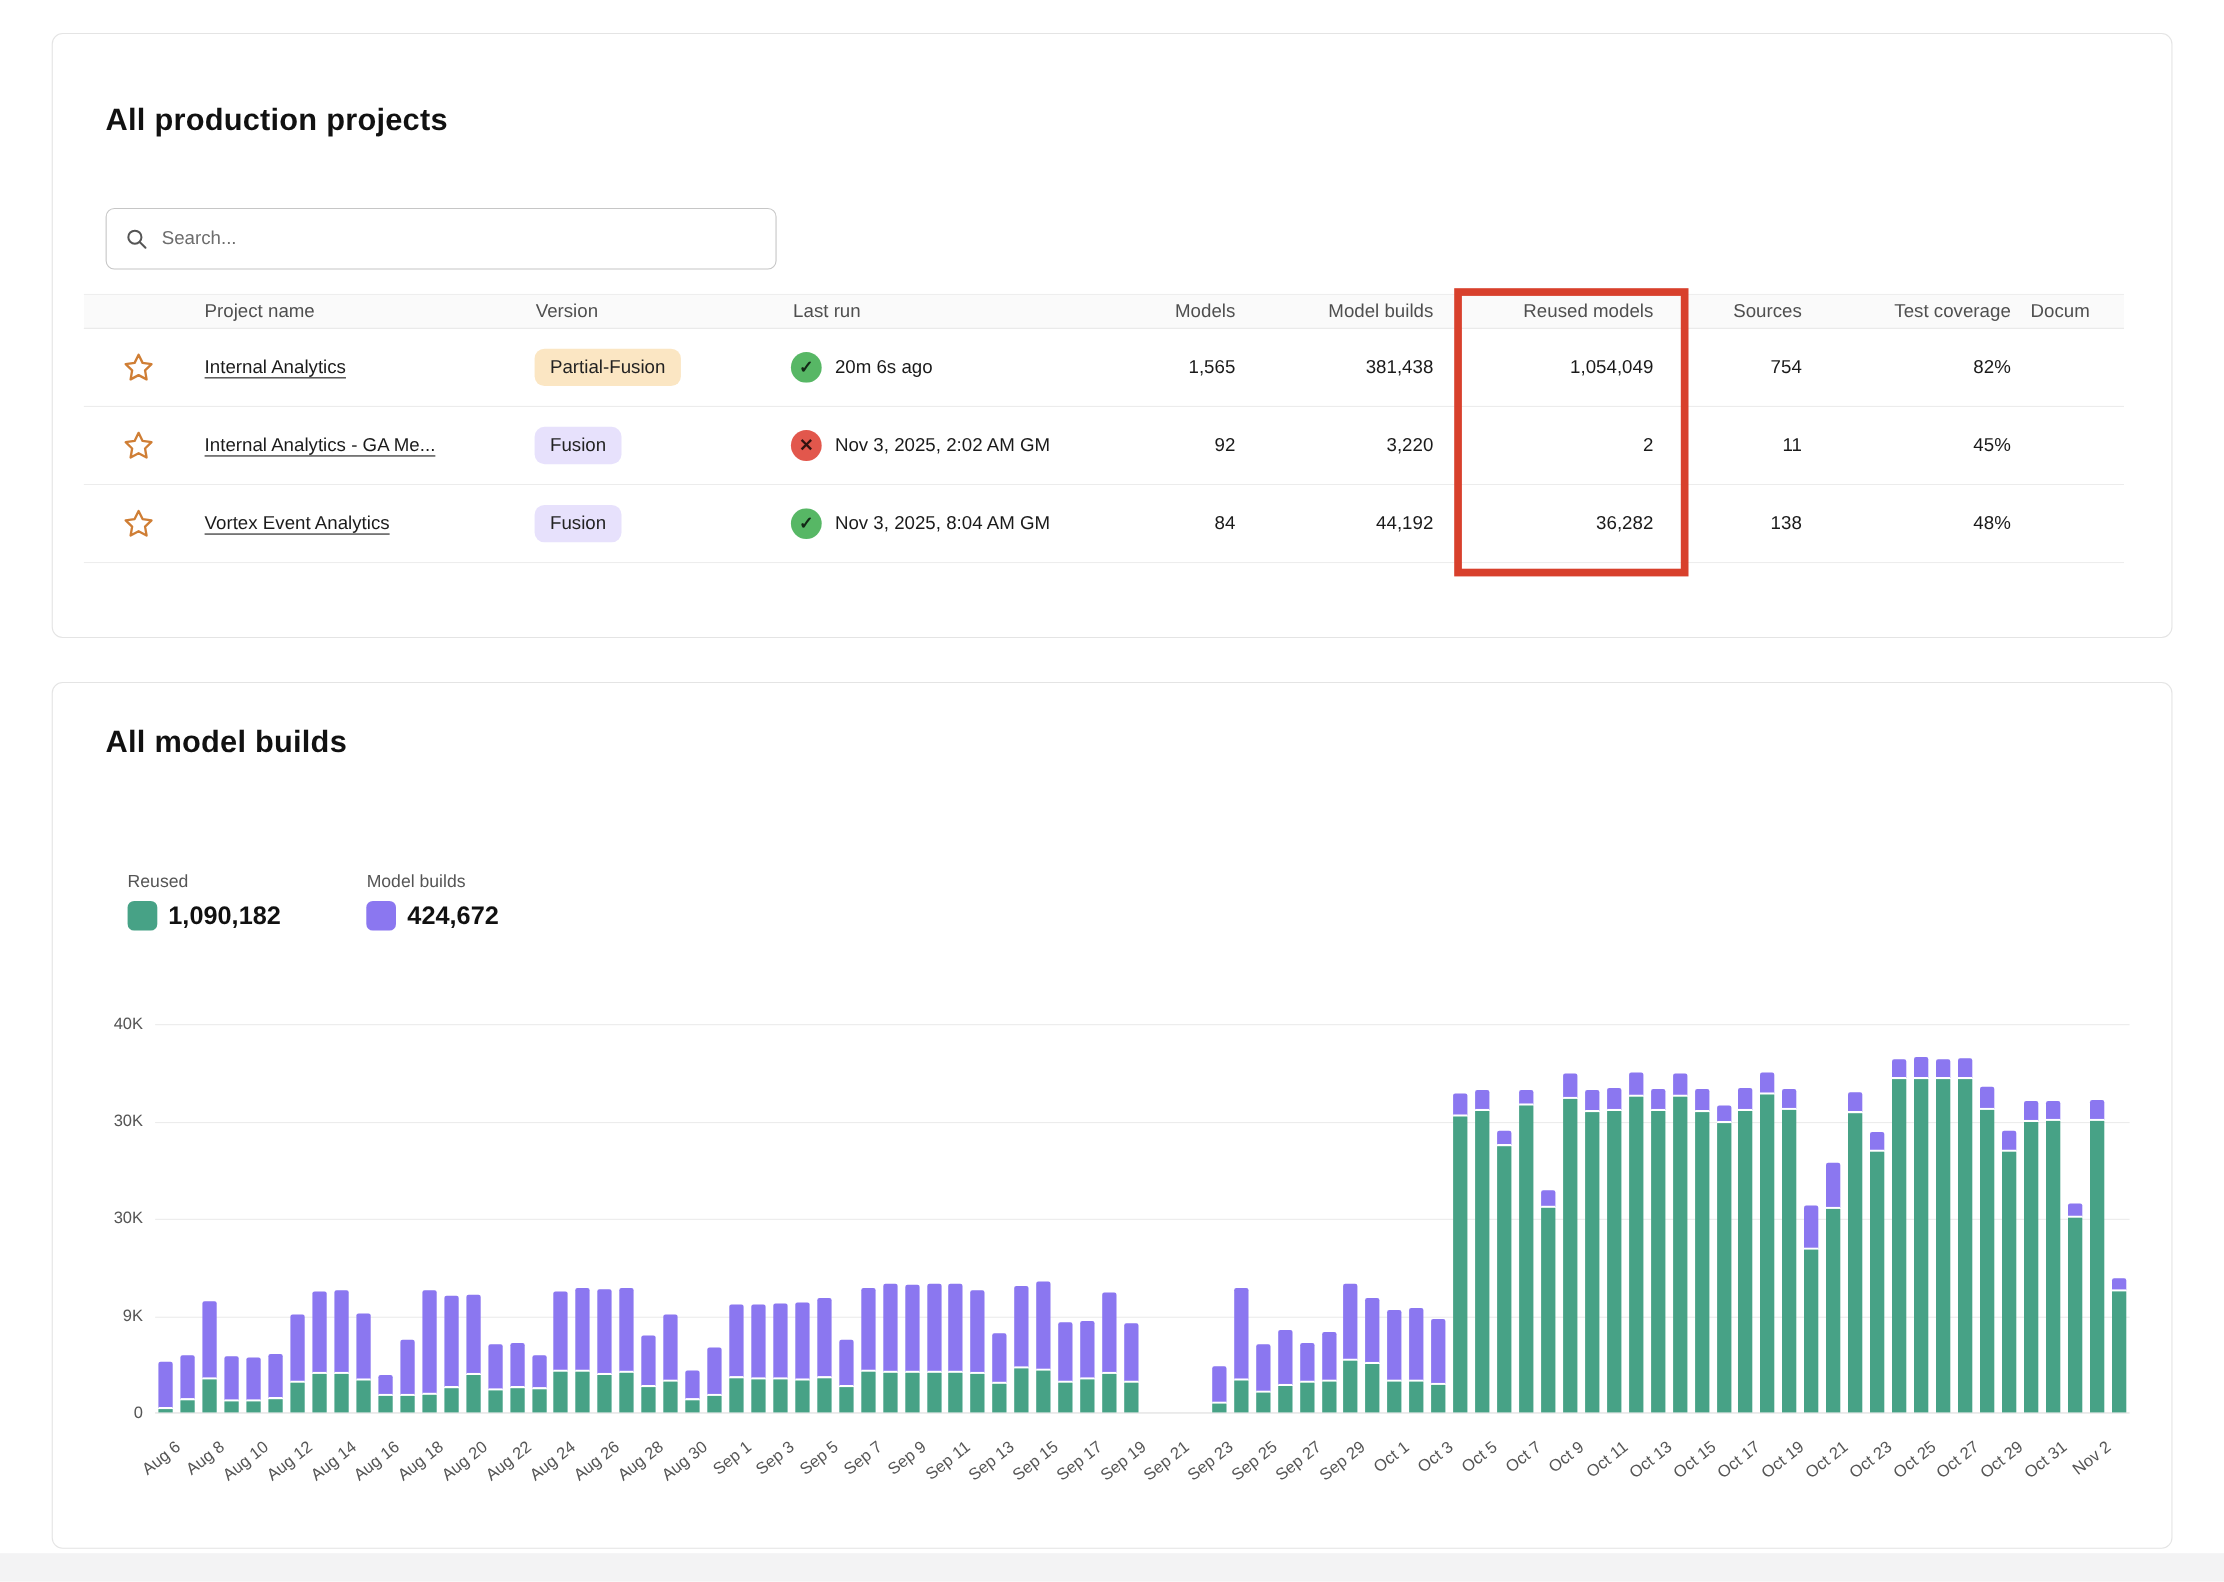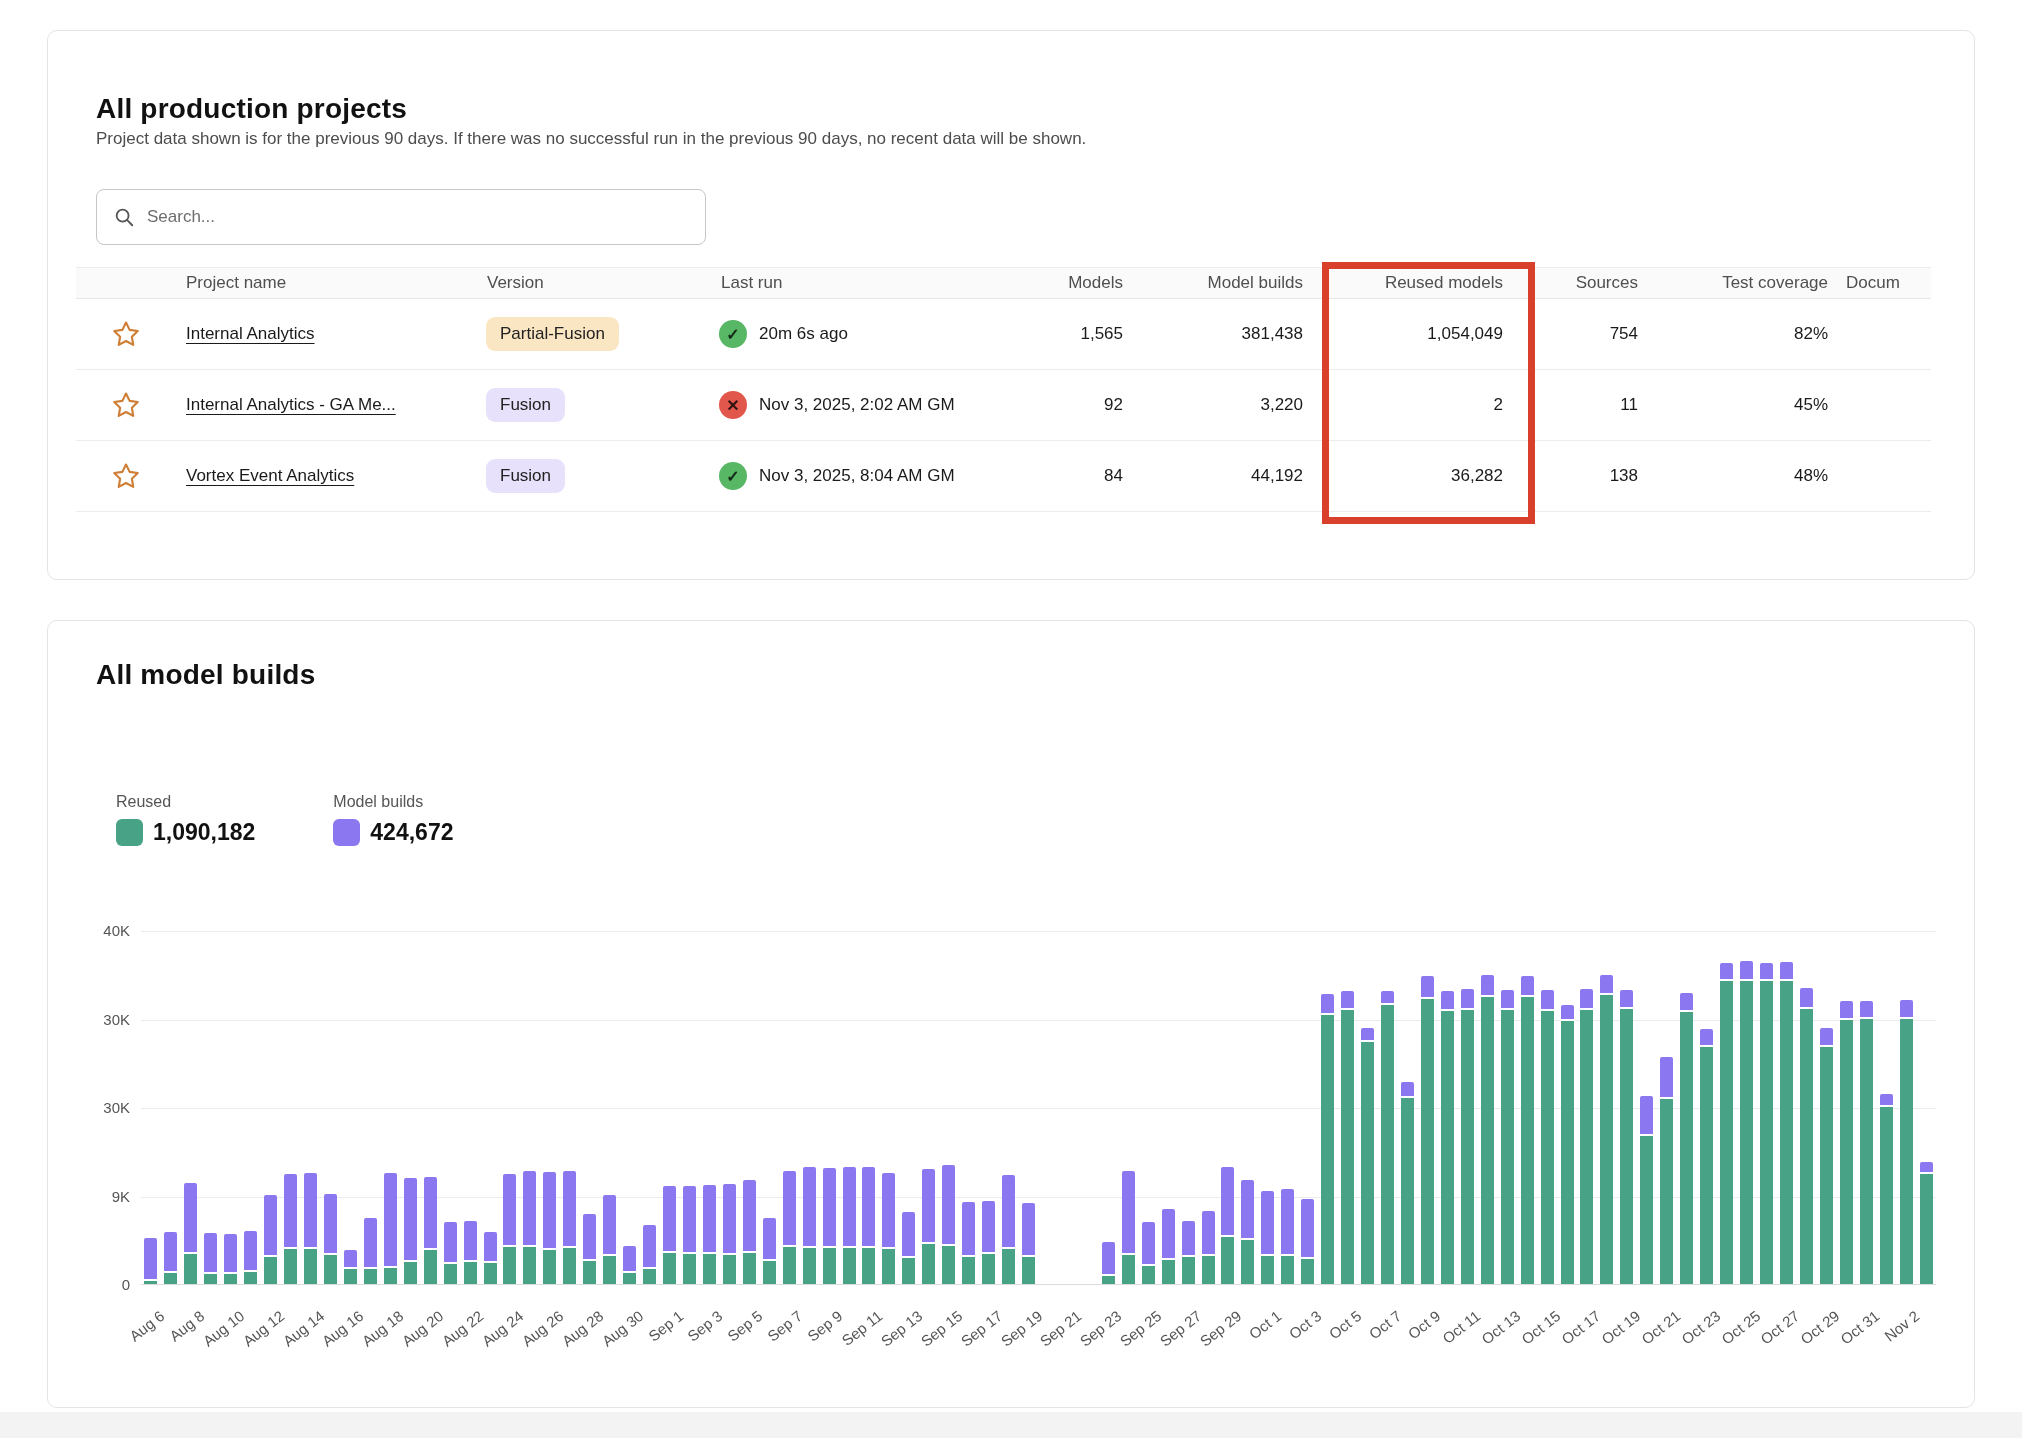--- a/index.html
+++ b/index.html
@@ -51,21 +51,20 @@
   #xlabels { position:absolute; left:93px; top:672px; width:1795px; height:70px; }
   .xlabel { position:absolute; white-space:nowrap; font-size:15px; color:#555; transform:translateX(-100%) rotate(-38deg); transform-origin:right top; }
   #bottom-strip { position:absolute; left:0; top:1412px; width:2022px; height:26px; background:#f3f3f4; }
   .subtitle-link { color:#1f1f1f; font-weight:500; text-decoration:underline; text-underline-offset:3px; cursor:pointer; }
 </style>
 </head>
 <body>
 
 <div class="card" id="projects-card">
   <div class="card-title" style="top:46px;margin-top:16px;">All production projects</div>
-  <div class="card-subtitle" style="top:98px;">Project data shown is for the previous 90 days. If there was no successful run in the previous 90 days, no recent data will be shown.</div>
 
   <div class="search-box">
     <span style="display:flex;">
       <svg width="22" height="22" viewBox="0 0 24 24" fill="none" stroke="#555" stroke-width="2" stroke-linecap="round">
           <circle cx="10.5" cy="10.5" r="6.5"></circle>
           <line x1="15.5" y1="15.5" x2="21" y2="21"></line>
         </svg>
     </span>
     <input type="text" placeholder="Search..." style="">
   </div>

